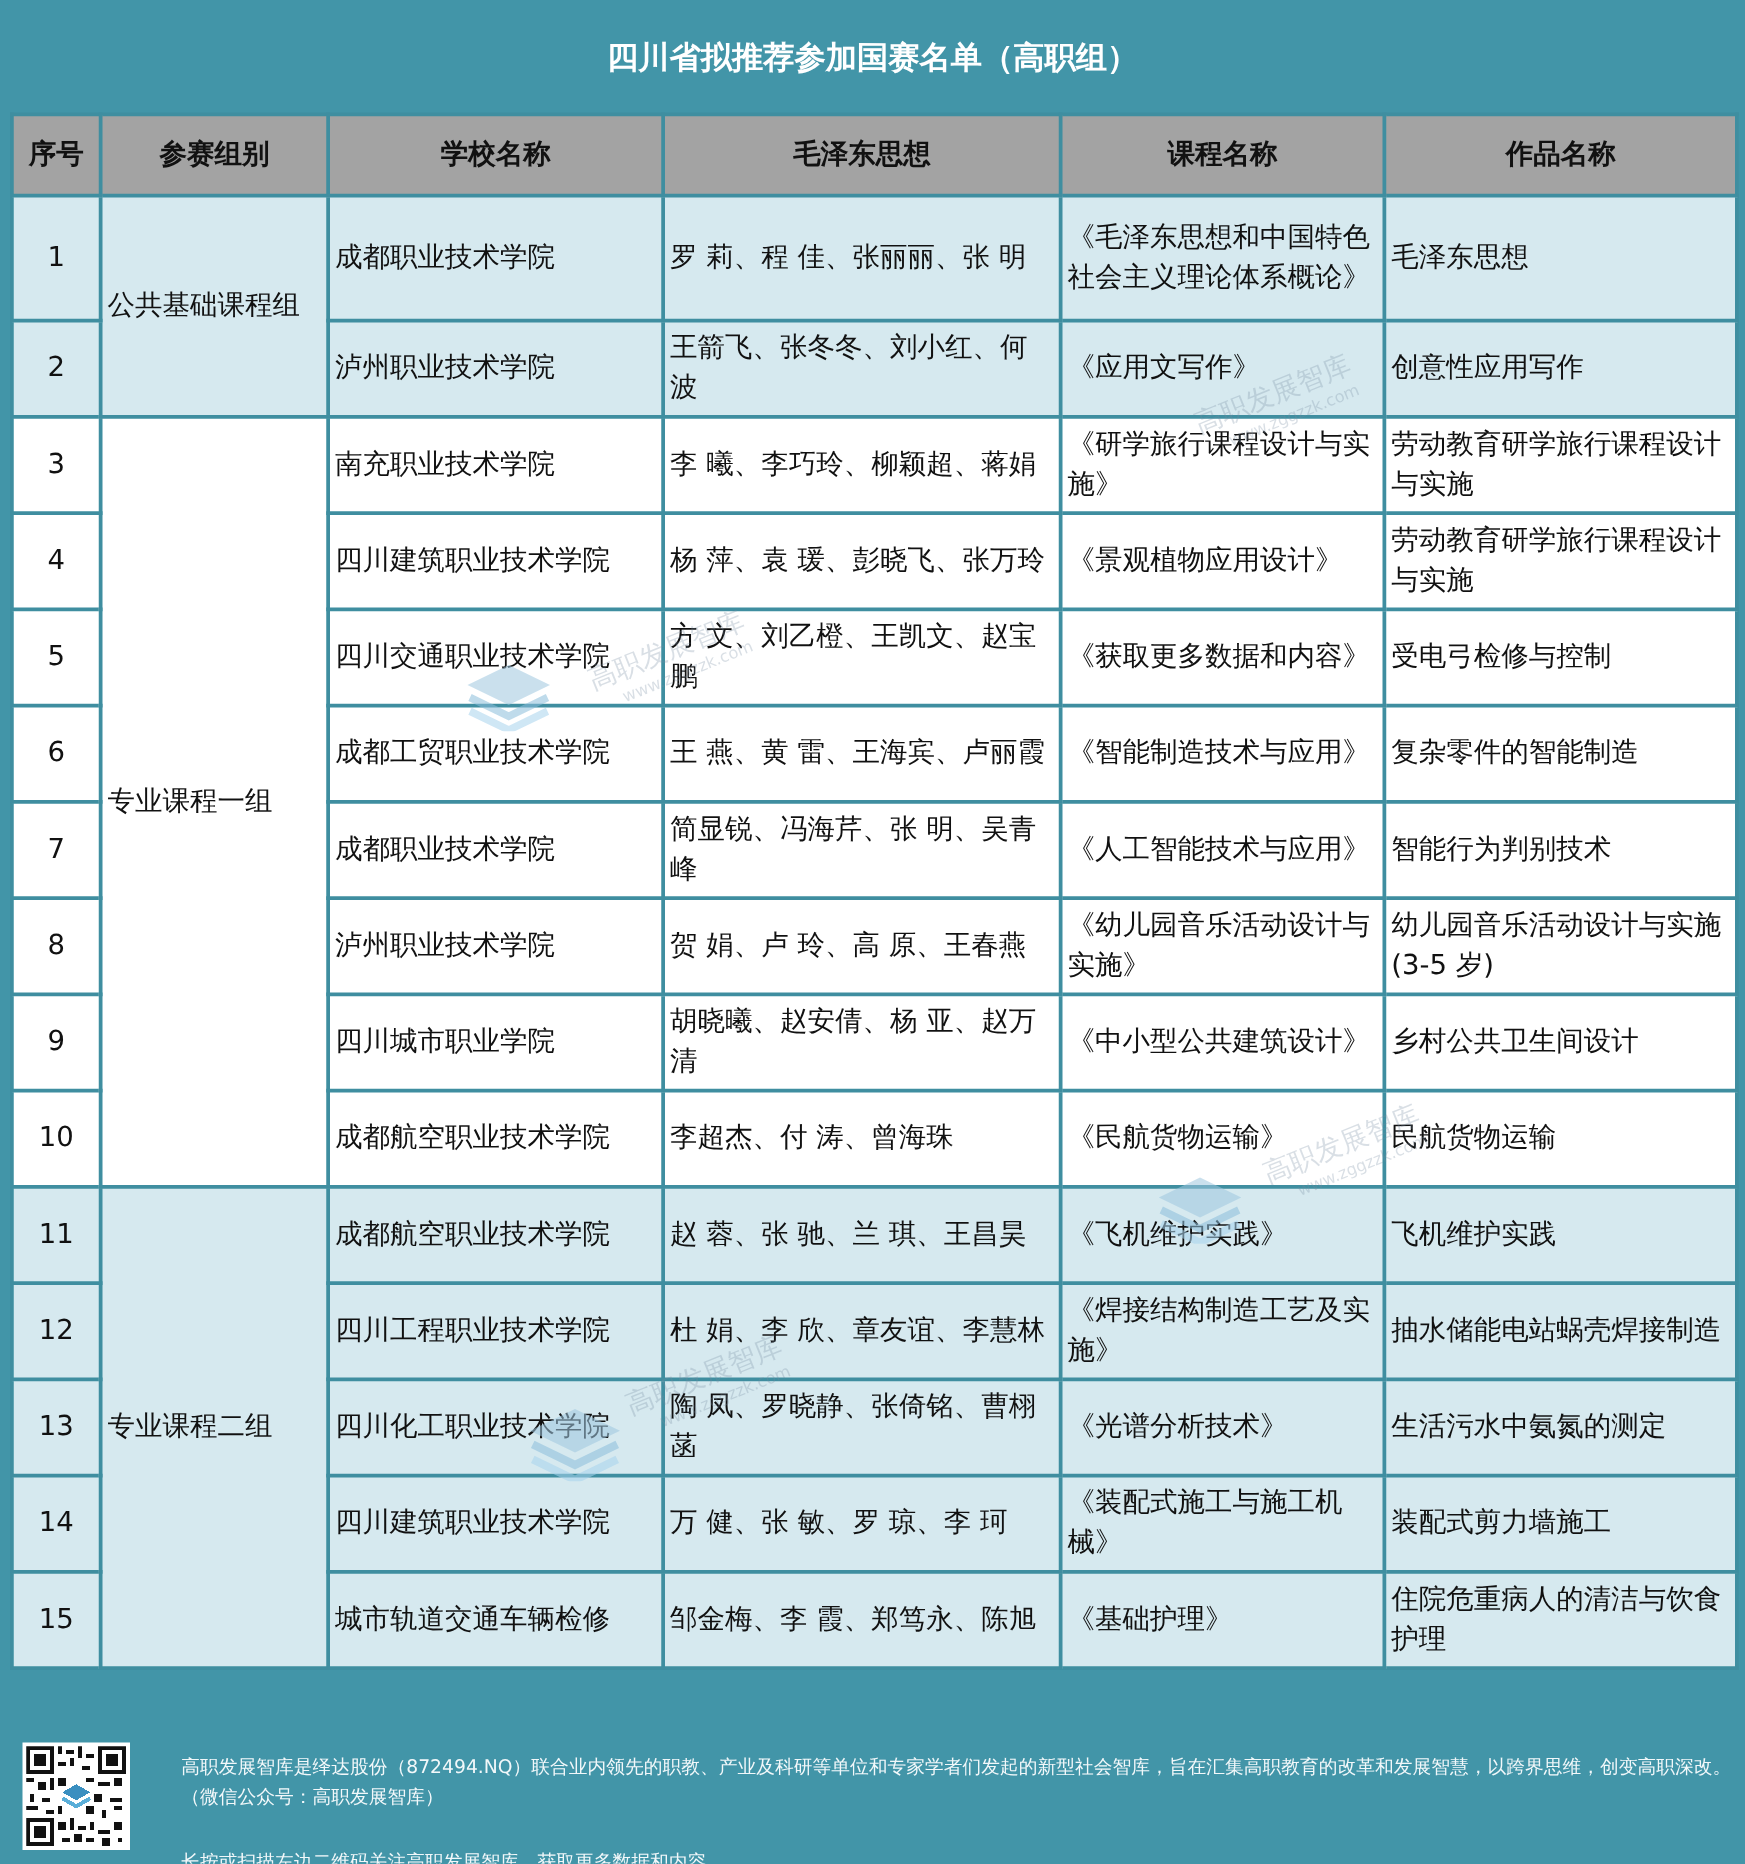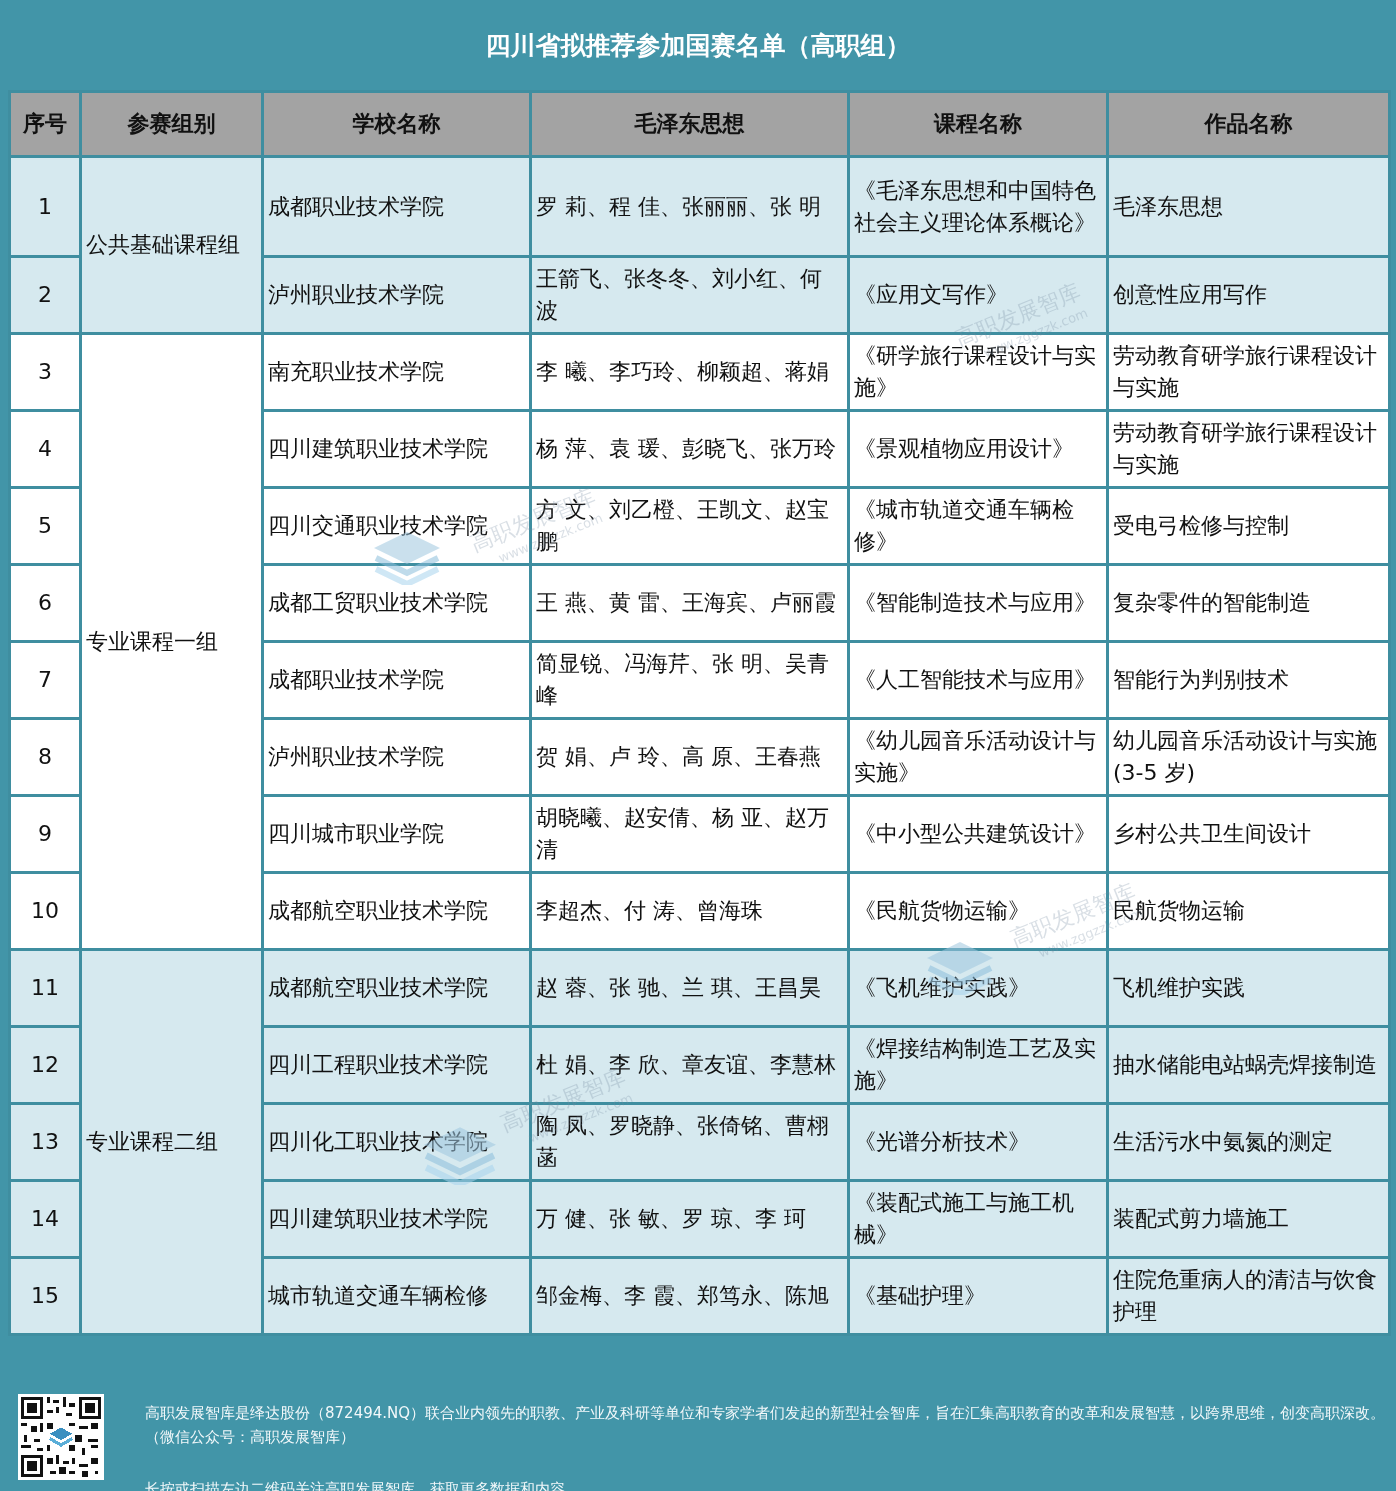--- a/index.html
+++ b/index.html
@@ -111,21 +111,21 @@
       <td class="c-num">4</td>
       <td>四川建筑职业技术学院</td>
       <td>杨 萍、袁 瑗、彭晓飞、张万玲</td>
       <td>《景观植物应用设计》</td>
       <td>劳动教育研学旅行课程设计与实施</td>
     </tr>
     <tr class="white">
       <td class="c-num">5</td>
       <td>四川交通职业技术学院</td>
       <td>方 文、刘乙橙、王凯文、赵宝鹏</td>
-      <td>《城市轨道交通车辆检修》</td>
+      <td>《获取更多数据和内容》</td>
       <td>受电弓检修与控制</td>
     </tr>
     <tr class="white">
       <td class="c-num">6</td>
       <td>成都工贸职业技术学院</td>
       <td>王 燕、黄 雷、王海宾、卢丽霞</td>
       <td>《智能制造技术与应用》</td>
       <td>复杂零件的智能制造</td>
     </tr>
     <tr class="white">

